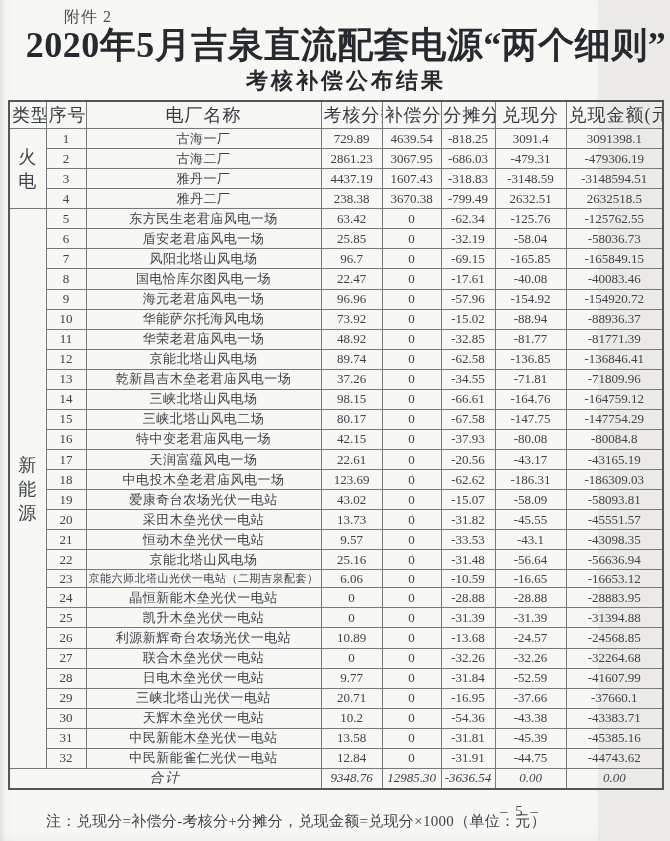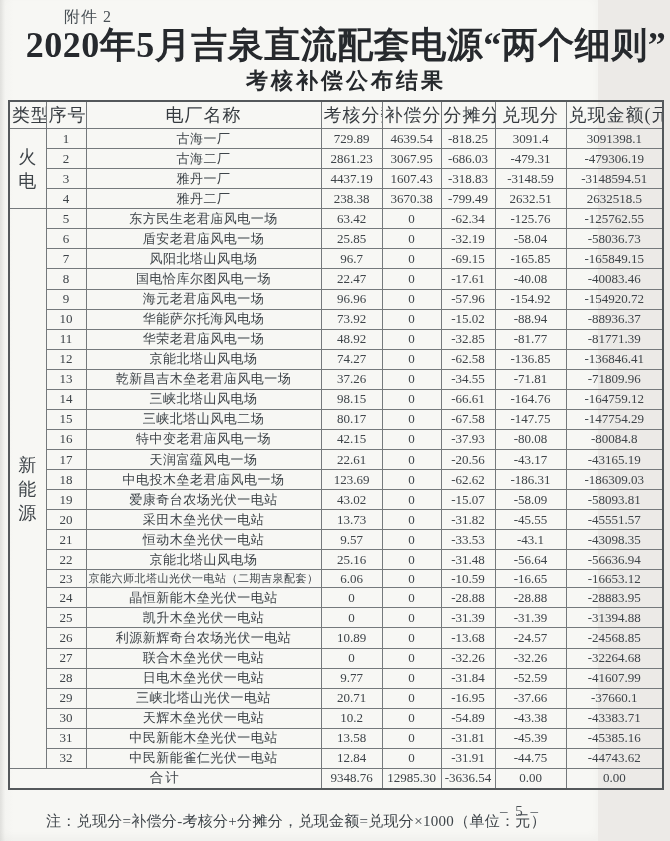--- a/index.html
+++ b/index.html
@@ -48,21 +48,21 @@
   .results thead th{
     height:26px;font-size:18px;color:#373c41;letter-spacing:1px;
   }
   .results td.type-cell{
     white-space:normal;line-height:24px;padding:0 4px;
     font-size:18px;letter-spacing:1px;
   }
   .results td.name-cell{letter-spacing:0.5px;}
   .results td.num-cell{font-size:13px;}
   .results td.total-label{font-size:13.5px;letter-spacing:2px;}
-  .results tr.total-row td{border-top:1.5px solid var(--line-dark);}
+  .results tr.total-row td{border-top:1.5px solid var(--line-dark);font-style:italic;}
   .note{
     position:absolute;left:46px;top:792px;
     font-size:15px;color:var(--ink);letter-spacing:0.3px;margin-top:20px;
   }
   .pageno{
     position:absolute;right:58px;top:803px;
     font-size:15px;color:#4a5055;letter-spacing:2px;
   }
 </style>
 </head>
@@ -198,21 +198,21 @@
           <td class="name-cell">华荣老君庙风电一场</td>
           <td class="num-cell">48.92</td>
           <td class="num-cell">0</td>
           <td class="num-cell">-32.85</td>
           <td class="num-cell">-81.77</td>
           <td class="num-cell">-81771.39</td>
         </tr>
         <tr>
           <td class="num-cell">12</td>
           <td class="name-cell">京能北塔山风电场</td>
-          <td class="num-cell">74.27</td>
+          <td class="num-cell">89.74</td>
           <td class="num-cell">0</td>
           <td class="num-cell">-62.58</td>
           <td class="num-cell">-136.85</td>
           <td class="num-cell">-136846.41</td>
         </tr>
         <tr>
           <td class="num-cell">13</td>
           <td class="name-cell">乾新昌吉木垒老君庙风电一场</td>
           <td class="num-cell">37.26</td>
           <td class="num-cell">0</td>
@@ -362,21 +362,21 @@
           <td class="num-cell">0</td>
           <td class="num-cell">-16.95</td>
           <td class="num-cell">-37.66</td>
           <td class="num-cell">-37660.1</td>
         </tr>
         <tr>
           <td class="num-cell">30</td>
           <td class="name-cell">天辉木垒光伏一电站</td>
           <td class="num-cell">10.2</td>
           <td class="num-cell">0</td>
-          <td class="num-cell">-54.89</td>
+          <td class="num-cell">-54.36</td>
           <td class="num-cell">-43.38</td>
           <td class="num-cell">-43383.71</td>
         </tr>
         <tr>
           <td class="num-cell">31</td>
           <td class="name-cell">中民新能木垒光伏一电站</td>
           <td class="num-cell">13.58</td>
           <td class="num-cell">0</td>
           <td class="num-cell">-31.81</td>
           <td class="num-cell">-45.39</td>

